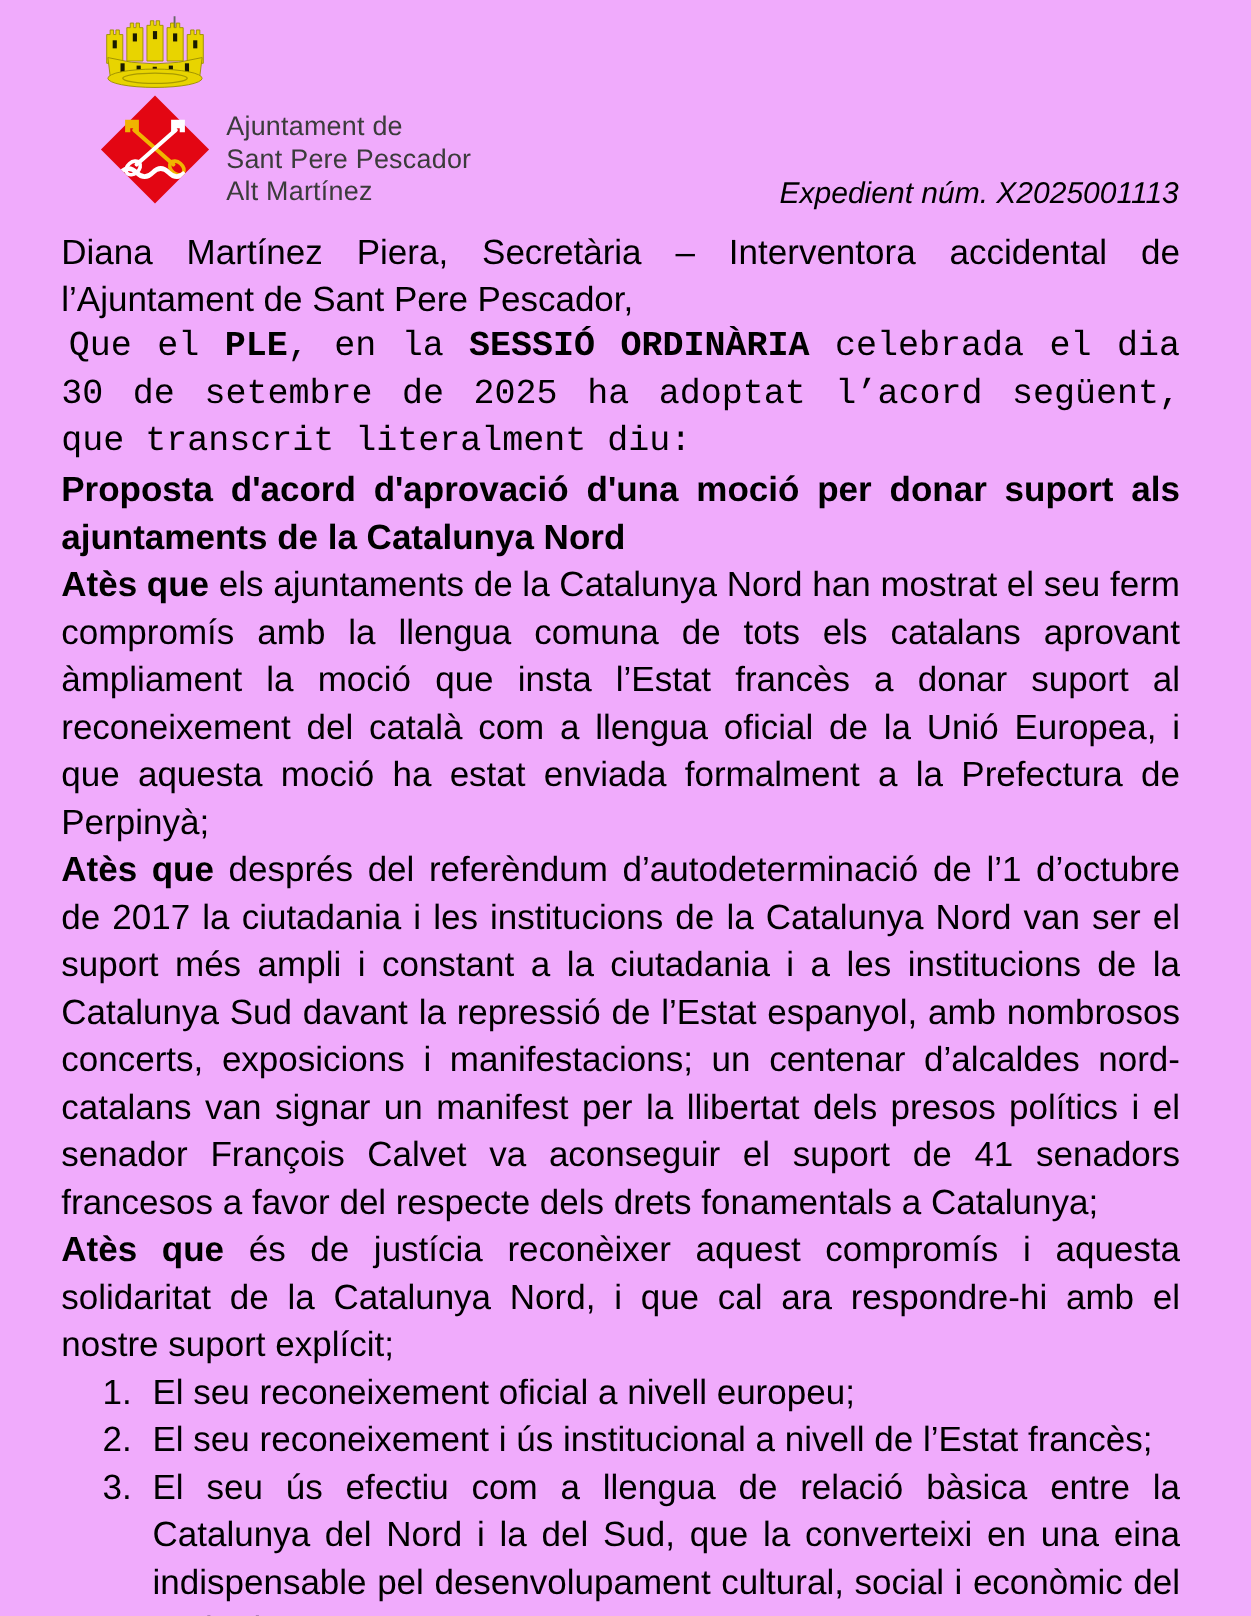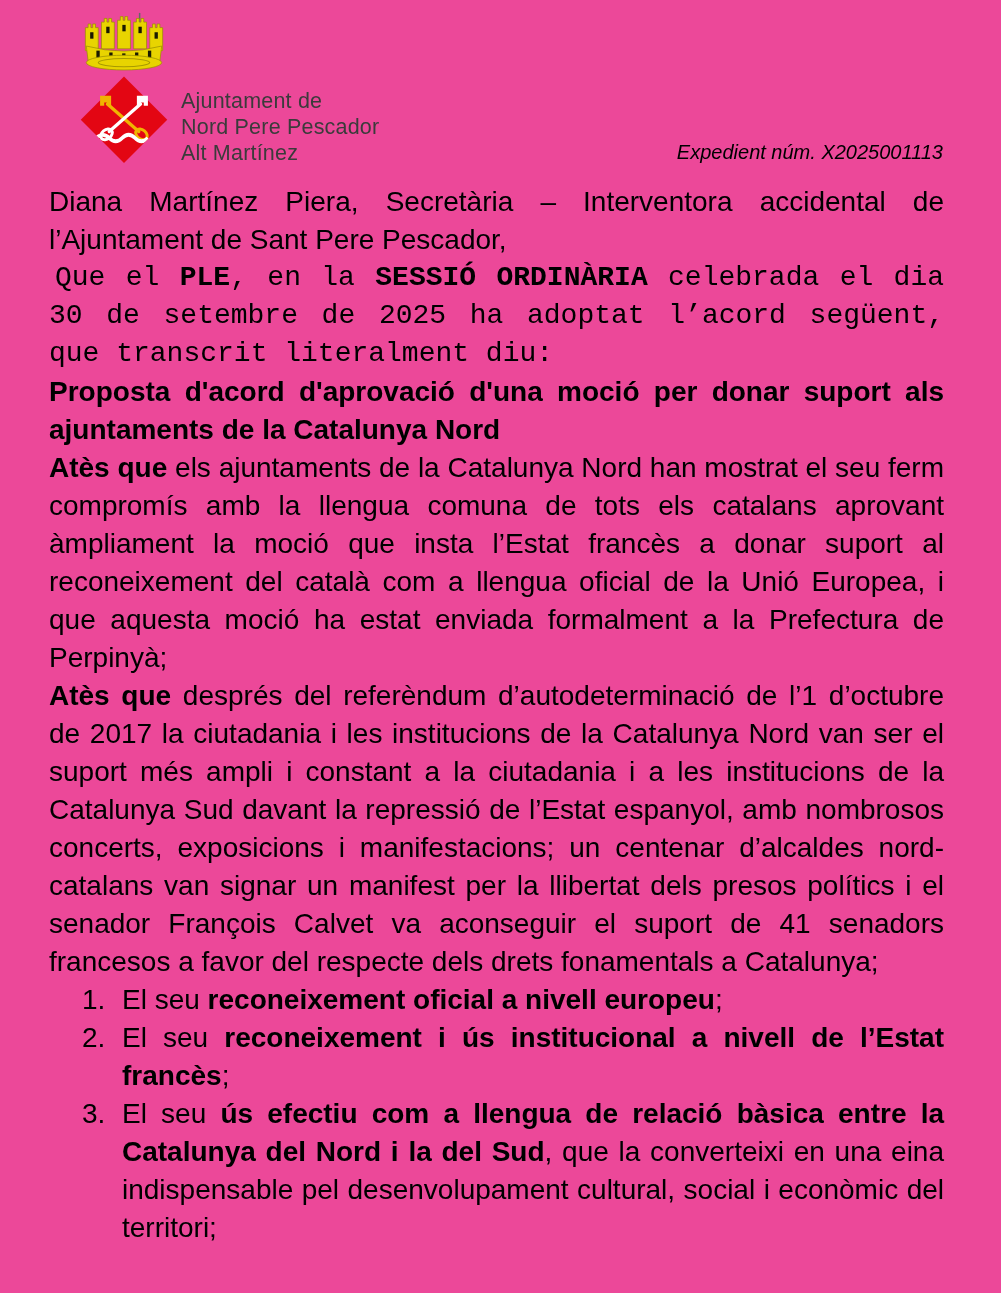--- a/index.html
+++ b/index.html
@@ -11,40 +11,40 @@
     --ink:#000000;
     --org-ink:#3b3b3b;
   }
   *{box-sizing:border-box;}
   html,body{margin:0;padding:0;background:#ffffff;}
   body{font-family:"Liberation Sans","DejaVu Sans",sans-serif;color:var(--ink);}
   .page{
     position:relative;
     width:1001px;
     height:1293px;
-    background:#ec4899;
+    background:#f0abfc;
     overflow:hidden;
   }
   
   .crest{
     position:absolute;
     left:78px; top:12px;
   }
   .org{
     position:absolute;
     left:181px; top:88px;
     font-size:21.5px;
     line-height:26px;
     color:var(--org-ink);
     letter-spacing:0.2px;
   }
   .expedient{
     position:absolute;
     top:141px; right:58px;
-    font-size:20px;
+    font-size:24px;
     font-style:italic;
     color:var(--ink);
   }
   
   .doc-body{
     position:absolute;
     left:49px; right:57px; top:183px;
     font-size:28px;
     line-height:38px;
   }
@@ -63,21 +63,21 @@
   .li .num{
     flex:none;
     width:40px;
     line-height:38px;
   }
   .li .litext{
     flex:1;
     text-align:justify;
     line-height:38px;
   }
-  .litext b{font-weight:bold;}
+  .litext b{font-weight:normal;}
   
   .doc-footer{
     position:absolute;
     left:0; right:0; top:1229px;
     text-align:center;
     font-size:20px;
     line-height:26px;
     color:var(--ink);
   }
   .gold{fill:var(--gold);stroke:var(--gold-dark);stroke-width:0.8;}
@@ -123,32 +123,33 @@
       <ellipse cx="69" cy="133" rx="7" ry="5" fill="none" stroke="var(--key-gold)" stroke-width="3.2" transform="rotate(40 69 133)"></ellipse>
       <line x1="68" y1="100" x2="34" y2="130" stroke="#ffffff" stroke-width="3.6" stroke-linecap="round"></line>
       <path d="M76,91 h-12 v11 h4.5 v-3.5 h3 v3.5 h4.5 Z" fill="#ffffff"></path>
       <ellipse cx="31" cy="133" rx="7" ry="5" fill="none" stroke="#ffffff" stroke-width="3.2" transform="rotate(-40 31 133)"></ellipse>
     </g>
     <path d="M20,137 q7,-7 14,0 t14,0 t14,0 t14,0" fill="none" stroke="#ffffff" stroke-width="4" clip-path="url(#diamondClip)"></path>
   </svg>
 
   <div class="org">
     <div>Ajuntament de</div>
-    <div>Nord Pere Pescador</div>
+    <div>Sant Pere Pescador</div>
     <div>Alt Martínez</div>
   </div>
 
   <div class="expedient">Expedient núm. X2025001113</div>
 
   <div class="doc-body">
     <p class="p">Diana Martínez Piera, Secretària – Interventora accidental de l’Ajuntament de Sant Pere Pescador,</p>
     <p class="p p-indent">Que el <b>PLE</b>, en la <b>SESSIÓ ORDINÀRIA</b> celebrada el dia 30 de setembre de 2025 ha adoptat l’acord següent, que transcrit literalment diu:</p>
     <p class="p p-title"><b>Proposta d'acord d'aprovació d'una moció per donar suport als ajuntaments de la Catalunya Nord</b></p>
     <p class="p"><b>Atès que</b> els ajuntaments de la Catalunya Nord han mostrat el seu ferm compromís amb la llengua comuna de tots els catalans aprovant àmpliament la moció que insta l’Estat francès a donar suport al reconeixement del català com a llengua oficial de la Unió Europea, i que aquesta moció ha estat enviada formalment a la Prefectura de Perpinyà;</p>
     <p class="p"><b>Atès que</b> després del referèndum d’autodeterminació de l’1 d’octubre de 2017 la ciutadania i les institucions de la Catalunya Nord van ser el suport més ampli i constant a la ciutadania i a les institucions de la Catalunya Sud davant la repressió de l’Estat espanyol, amb nombrosos concerts, exposicions i manifestacions; un centenar d’alcaldes nord-catalans van signar un manifest per la llibertat dels presos polítics i el senador François Calvet va aconseguir el suport de 41 senadors francesos a favor del respecte dels drets fonamentals a Catalunya;</p>
+    <p class="p"><b>Atès que</b> és de justícia reconèixer aquest compromís i aquesta solidaritat de la Catalunya Nord, i que cal ara respondre-hi amb el nostre suport explícit;</p>
 
     <div class="doc-list">
       <div class="li">
         <span class="num">1.</span>
         <div class="litext">El seu <b>reconeixement oficial a nivell europeu</b>;</div>
       </div>
       <div class="li">
         <span class="num">2.</span>
         <div class="litext">El seu <b>reconeixement i ús institucional a nivell de l’Estat francès</b>;</div>
       </div>

